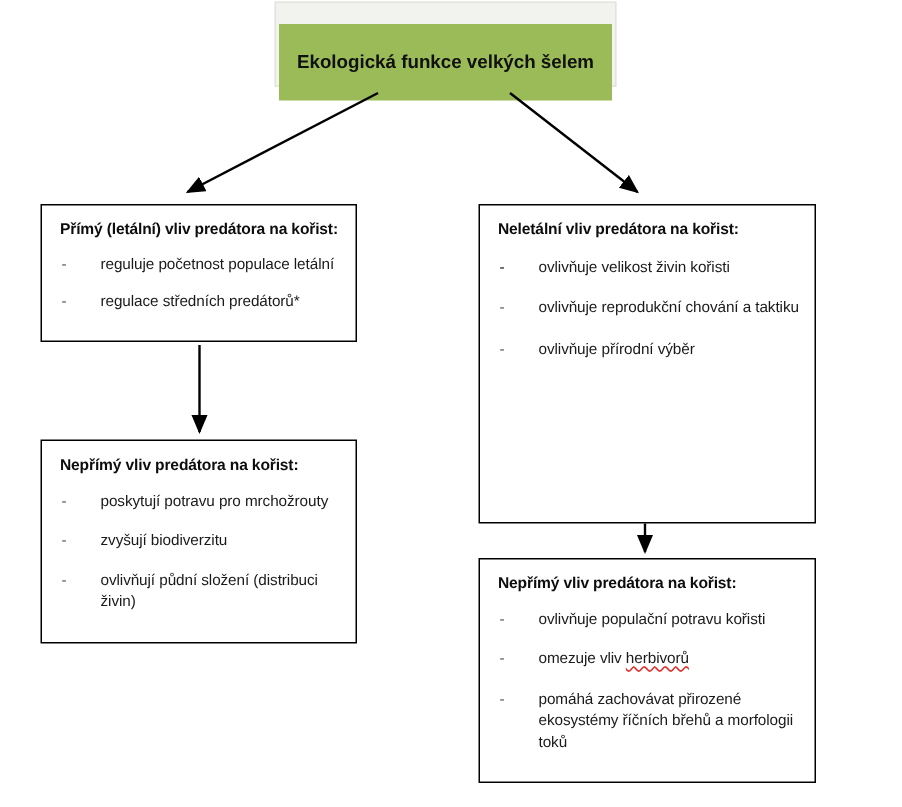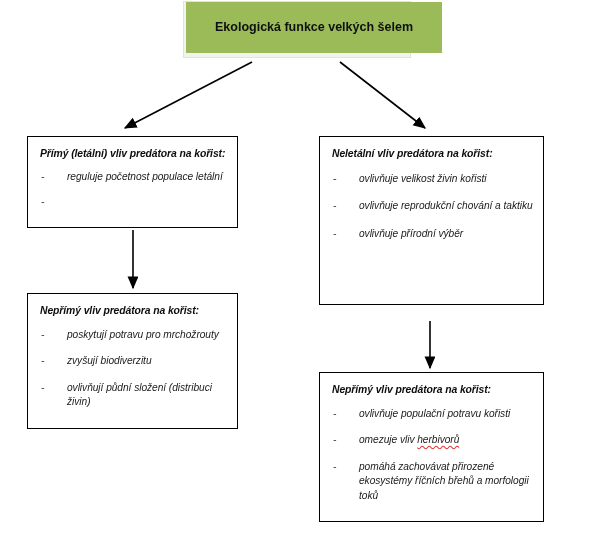--- a/index.html
+++ b/index.html
@@ -30,22 +30,22 @@
     top: 1px;
     width: 228px;
     height: 57px;
     background: #f2f2ef;
     border: 1px solid #e3e3dd;
     box-sizing: border-box;
   }
   .banner {
     position: absolute;
     left: 186px;
-    top: 2px;
-    width: 256px;
+    top: 16px;
+    width: 222px;
     height: 51px;
     background: #9bbb59;
     box-sizing: border-box;
     display: flex;
     align-items: center;
     justify-content: center;
     text-align: center;
     padding: 2px 10px;
   }
   .banner-text {
@@ -55,21 +55,20 @@
     color: #101010;
   }
 
   
   .box {
     position: absolute;
     border: 1.4px solid #000000;
     box-sizing: border-box;
     background: #ffffff;
     padding: 9px 8px 6px 9px;
-    font-style: italic;
   }
   .box-title {
     font-size: 10.4px;
     font-weight: bold;
     color: #0d0d0d;
     margin: 2px 0 4px 3px;
     letter-spacing: -0.1px;
   }
   .bullets {
     margin: 0;
@@ -93,21 +92,21 @@
   }
   .spell {
     text-decoration: underline wavy #e03030;
     text-decoration-skip-ink: none;
     text-align: center;
   }
 
   
   #box-direct       { left: 27px;  top: 136px; width: 211px; height: 92px; }
   #box-indirect-l   { left: 27px;  top: 293px; width: 211px; height: 136px; }
-  #box-nonlethal    { left: 319px; top: 136px; width: 225px; height: 169px; }
+  #box-nonlethal    { left: 319px; top: 136px; width: 225px; height: 213px; }
   #box-indirect-r   { left: 319px; top: 372px; width: 225px; height: 150px; }
 
   #box-direct .bullet     { margin-top: 11px; }
   #box-nonlethal .bullet  { margin-top: 13px; }
   #box-indirect-l .bullet { margin-top: 12px; }
   #box-indirect-r .bullet { margin-top: 12px; }
 
   svg.arrows {
     position: absolute;
     left: 0; top: 0;
@@ -140,20 +139,21 @@
 
   <div class="box" id="box-direct">
     <div class="box-title">Přímý (letální) vliv predátora na kořist:</div>
     <ul class="bullets">
       <li class="bullet">
         <span class="dash">-</span>
         <span>reguluje početnost populace letální</span>
       </li>
       <li class="bullet">
         <span class="dash">-</span>
+        <span>regulace středních predátorů*</span>
       </li>
     </ul>
   </div>
 
   <div class="box" id="box-nonlethal">
     <div class="box-title">Neletální vliv predátora na kořist:</div>
     <ul class="bullets">
       <li class="bullet">
         <span class="dash">-</span>
       </li>

